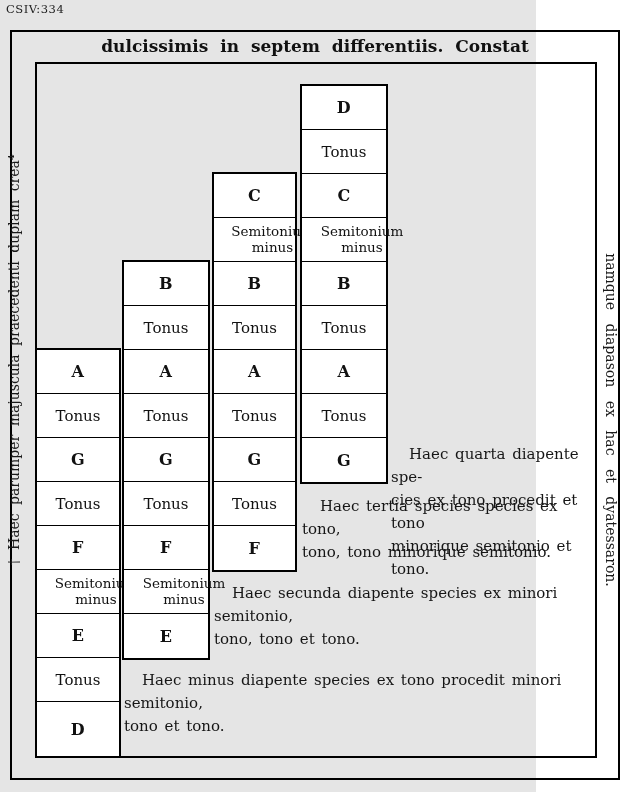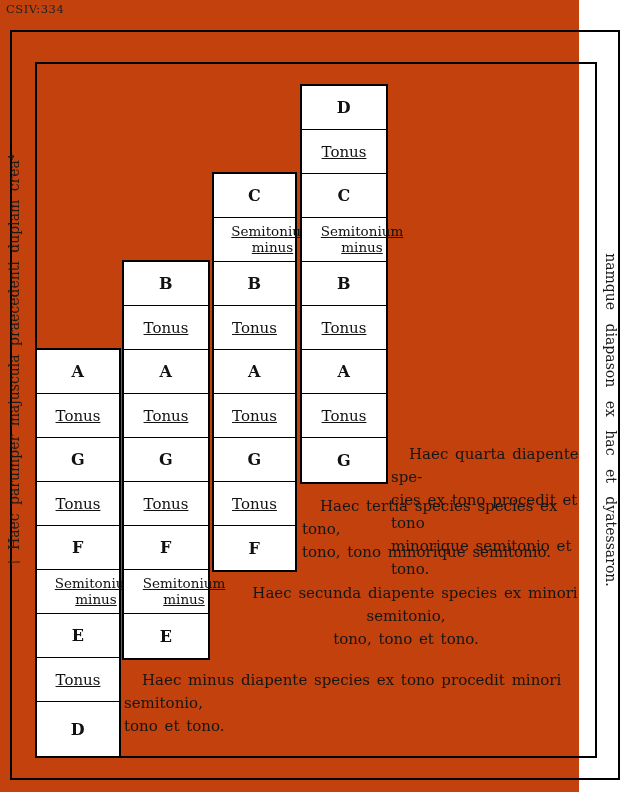--- a/index.html
+++ b/index.html
@@ -6,22 +6,21 @@
     margin: 0; padding: 0;
     width: 630px; height: 792px;
     background: #ffffff;
     font-family: "DejaVu Serif", "Liberation Serif", serif;
     color: #111;
     overflow: hidden;
   }
   .page {
     position: relative;
     width: 536px; height: 792px;
-    background: #c2410c;
-    padding-left: 43px;
+    background: #e5e5e5;
   }
   .page-label {
     position: absolute; left: 6px; top: 2px;
     font-size: 11.5px; letter-spacing: 0.5px; color: #222;
   }
   .outer-frame {
     position: absolute; left: 10px; top: 30px;
     width: 610px; height: 750px;
     border: 2px solid #000;
     box-sizing: border-box;
@@ -56,40 +55,41 @@
   .cell {
     height: 44px; flex: 0 0 44px;
     box-sizing: border-box;
     border-bottom: 1px solid #000;
     display: flex; align-items: center; justify-content: center;
     text-align: center;
   }
   .cell:last-child { border-bottom: none; }
   .cell.grow { flex: 1 1 auto; }
   .cell .note { font-size: 16px; font-weight: bold; letter-spacing: 0.5px; }
-  .cell .interval { font-size: 15px; text-decoration: underline; }
+  .cell .interval { font-size: 15px; }
   .cell .interval.small { font-size: 13.5px; line-height: 1.18; margin-left: 36px; }
   .annotation {
     position: absolute;
     font-size: 15px; line-height: 23px;
     text-indent: 18px;
     white-space: pre-line;
     color: #161616;
     word-spacing: 2px;
   }
 </style>
 </head>
 <body>
 
 <div class="page">
 
   <div class="page-label">CSIV:334</div>
 
   <div class="outer-frame"></div>
 
+  <div class="header-title">dulcissimis in septem differentiis. Constat</div>
 
   <div class="inner-frame"></div>
 
   <div class="vtext left" style="width:480px; height:22px; left:-223px; top:349px;">† Haec parumper majuscula praecedenti duplam crea⁴</div>
 
   <div class="vtext right" style="width:420px; height:22px; left:398px; top:409px;">namque diapason ex hac et dyatessaron.</div>
 
   <div id="table-area">
       <div class="col" style="left: 35px; top: 348px; width: 86px; height: 410px;">
         <div class="cell">
@@ -205,21 +205,21 @@
         </div>
         <div class="cell">
           <span class="note">G</span>
         </div>
       </div>
     </div>
 
   <div id="annotations-layer">
       <div class="annotation" style="left: 124px; top: 669px; width: 474px;">Haec minus diapente species ex tono procedit minori semitonio,
 tono et tono.</div>
-      <div class="annotation" style="left: 214px; top: 582px; width: 384px; text-align: center;">Haec secunda diapente species ex minori semitonio,
+      <div class="annotation" style="left: 214px; top: 582px; width: 384px;">Haec secunda diapente species ex minori semitonio,
 tono, tono et tono.</div>
       <div class="annotation" style="left: 302px; top: 495px; width: 295px;">Haec tertia species species ex tono,
 tono, tono minorique semitonio.</div>
       <div class="annotation" style="left: 391px; top: 398px; width: 210px; margin-top: 45px;">Haec quarta diapente spe-
 cies ex tono procedit et tono
 minorique semitonio et tono.</div>
     </div>
 
 </div>
 

